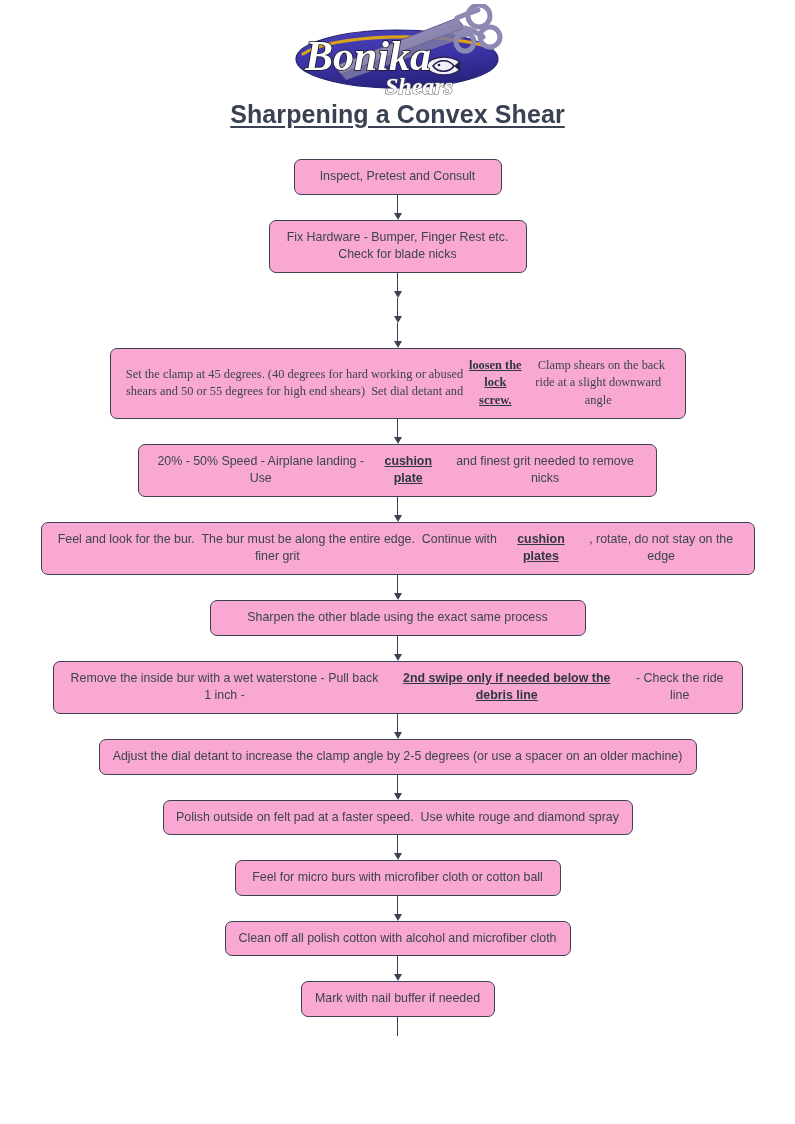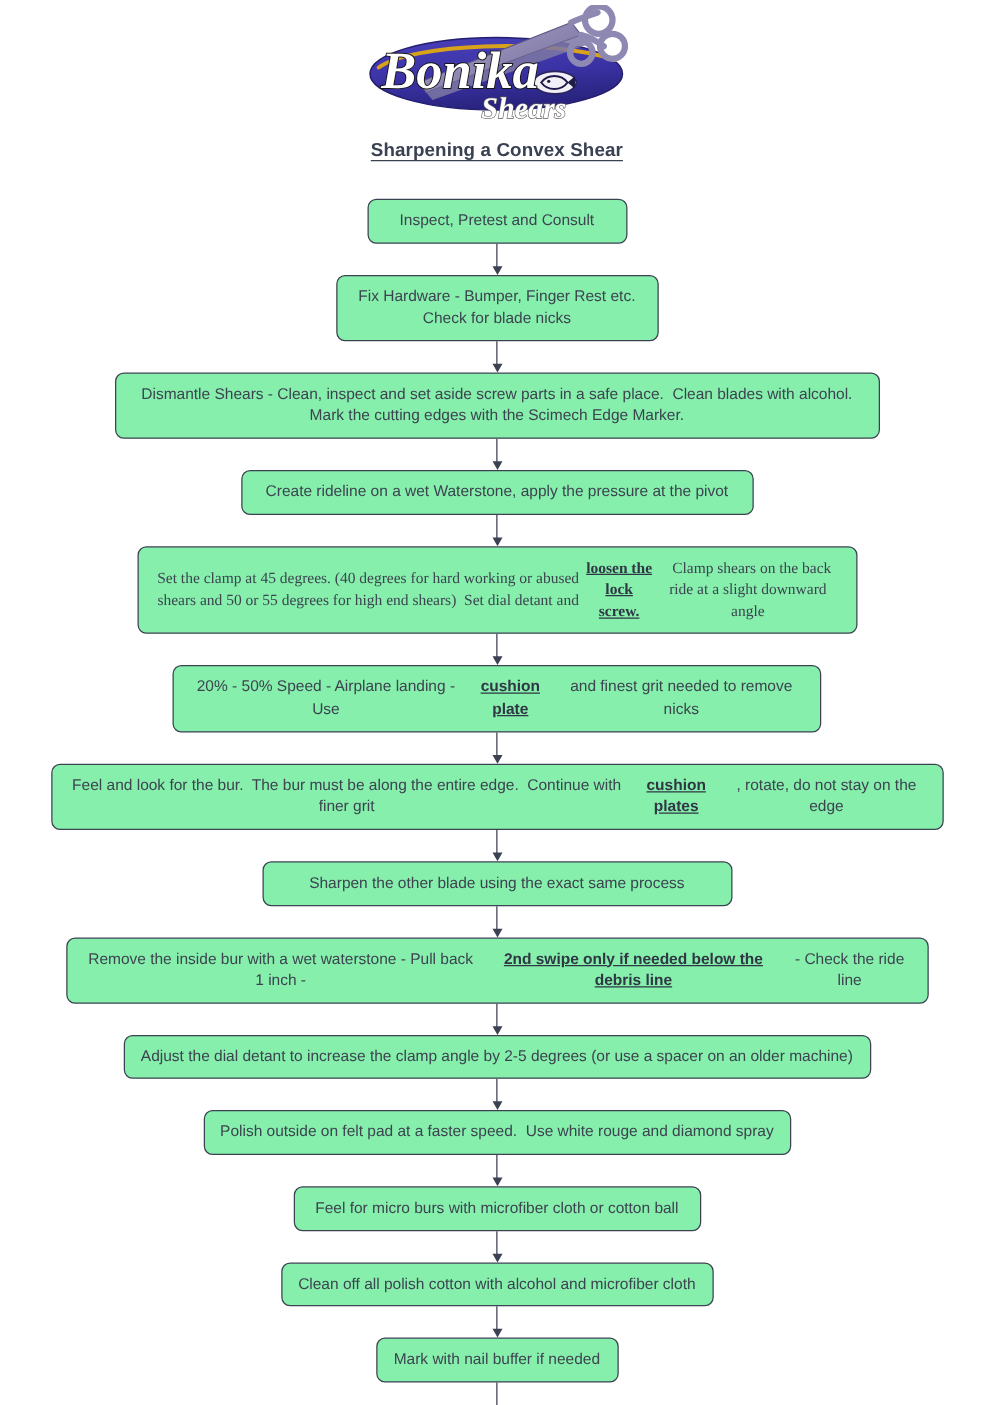--- a/index.html
+++ b/index.html
@@ -27,40 +27,39 @@
   #logo {
     position: relative;
     width: 218px;
     height: 96px;
   }
   #logo svg { display: block; }
 
   
   #doc-title {
     text-align: center;
-    font-size: 15px;
+    font-size: 25px;
     font-weight: bold;
     color: #3a4152;
     text-decoration: underline;
     text-underline-offset: 3px;
-    margin-top: 12px;
     letter-spacing: 0.1px;
   }
 
   
   #flow {
     margin-top: 30px;
     display: flex;
     flex-direction: column;
     align-items: center;
   }
   .node {
     border: 1.4px solid #3b4252;
     border-radius: 7px;
-    background: #86efac;
+    background: #f9a8d4;
     color: #3c4450;
     font-size: 12.4px;
     line-height: 1.42;
     text-align: center;
     padding: 8px 12px;
     display: flex;
     align-items: center;
     justify-content: center;
   }
   .node b {
@@ -141,26 +140,24 @@
     <div class="node" id="step-1" style="width: 208px;">Inspect, Pretest and Consult</div>
     <div class="connector">
       <div class="stem" style="height: 19px;"></div>
       <div class="head"></div>
     </div>
     <div class="node" id="step-2" style="width: 258px;">Fix Hardware - Bumper, Finger Rest etc.<br>Check for blade nicks</div>
     <div class="connector">
       <div class="stem" style="height: 19px;"></div>
       <div class="head"></div>
     </div>
-    <div class="node" id="step-3" style="width: 612px;">Dismantle Shears - Clean, inspect and set aside screw parts in a safe place.&nbsp; Clean blades with alcohol.<br>Mark the cutting edges with the Scimech Edge Marker.</div>
-    <div class="connector">
-      <div class="stem" style="height: 19px;"></div>
-      <div class="head"></div>
-    </div>
-    <div class="node" id="step-4" style="width: 410px;">Create rideline on a wet Waterstone, apply the pressure at the pivot</div>
+    <div class="connector">
+      <div class="stem" style="height: 19px;"></div>
+      <div class="head"></div>
+    </div>
     <div class="connector">
       <div class="stem" style="height: 19px;"></div>
       <div class="head"></div>
     </div>
     <div class="node" id="step-5" style="width: 576px; font-family: Liberation Serif, serif;">Set the clamp at 45 degrees. (40 degrees for hard working or abused shears and 50 or 55 degrees for high end shears)&nbsp; Set dial detant and <b>loosen the lock screw.</b>&nbsp; Clamp shears on the back ride at a slight downward angle</div>
     <div class="connector">
       <div class="stem" style="height: 19px;"></div>
       <div class="head"></div>
     </div>
     <div class="node" id="step-6" style="width: 519px;">20% - 50% Speed - Airplane landing - Use <b>cushion plate</b> and finest grit needed to remove nicks</div>

